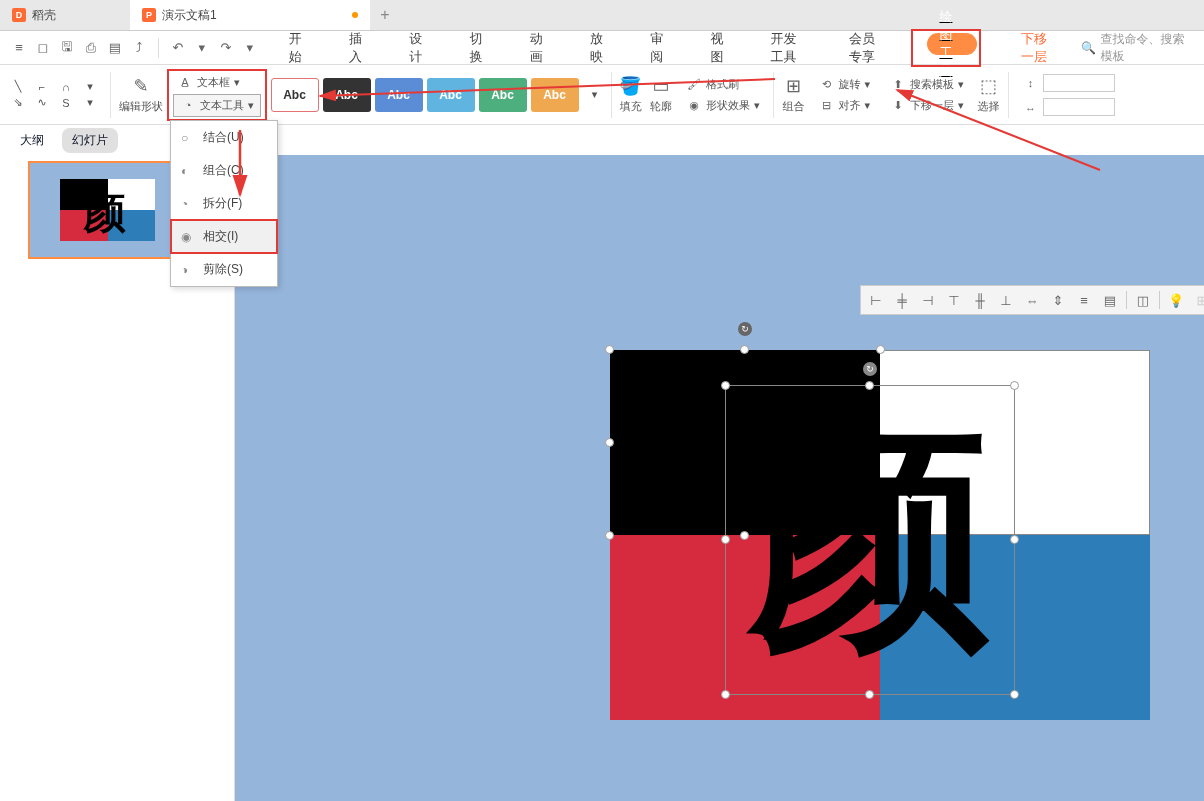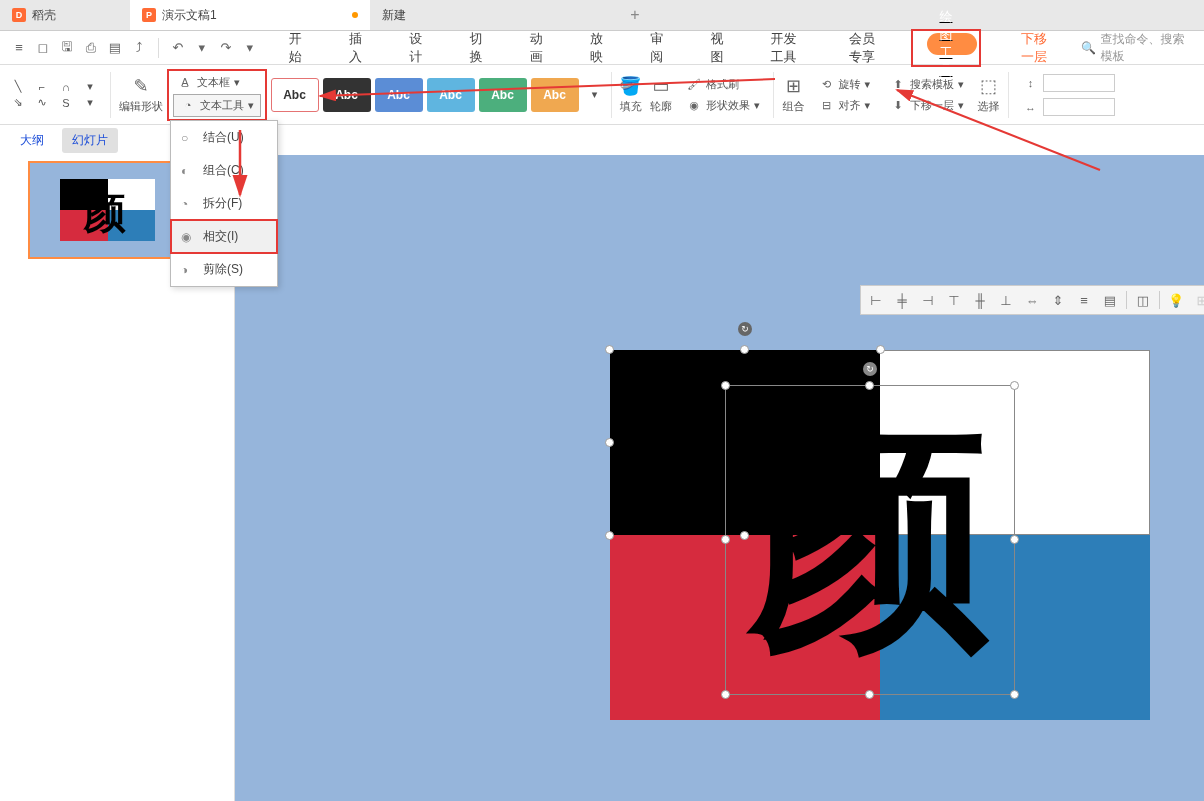--- a/index.html
+++ b/index.html
@@ -43,22 +43,22 @@
 .swatch { width: 48px; height: 34px; border-radius: 3px; display: flex; align-items: center; justify-content: center; font-size: 12px; color: #fff; }
 .swatch.s1 { background: #fff; border: 1px solid #e57373; color: #333; }
 .swatch.s2 { background: #333; }
 .swatch.s3 { background: #5b8dd6; }
 .swatch.s4 { background: #5fb5e0; }
 .swatch.s5 { background: #4caf7d; }
 .swatch.s6 { background: #f0a850; }
 
 
 .view-tabs { height: 30px; display: flex; align-items: center; padding: 0 10px; gap: 8px; font-size: 12px; }
-.view-tab { padding: 4px 10px; color: #1d4ed8; }
-.view-tab.active { background: #e0e0e0; border-radius: 3px; }
+.view-tab { padding: 4px 10px; color: #0f172a; }
+.view-tab.active { background: #e0e0e0; border-radius: 8px; }
 
 
 .main { display: flex; height: calc(801px - 31px - 34px - 60px - 30px); }
 .sidebar { width: 235px; background: #fff; border-right: 1px solid #ddd; padding: 6px 0 6px 28px; }
 .thumb-wrap { width: 160px; border: 2px solid #ff8c42; background: #96b5db; padding: 16px 30px; position: relative; }
 .thumb { position: relative; width: 95px; height: 62px; }
 .thumb .q1 { position: absolute; left: 0; top: 0; width: 50%; height: 50%; background: #000; }
 .thumb .q2 { position: absolute; right: 0; top: 0; width: 50%; height: 50%; background: #fff; }
 .thumb .q3 { position: absolute; left: 0; bottom: 0; width: 50%; height: 50%; background: #d62b3e; }
 .thumb .q4 { position: absolute; right: 0; bottom: 0; width: 50%; height: 50%; background: #2d7eb8; }
@@ -89,23 +89,20 @@
 
 <div class="tabs-bar">
   <div class="tab" style="min-width:130px;">
     <div class="tab-p-marker">D</div>
     <span>稻壳</span>
   </div>
   <div class="tab active" style="min-width:240px;">
     <div class="tab-p-marker">P</div>
     <span>演示文稿1</span>
     <div class="tab-dot"></div>
-  </div>
-  <div class="tab" style="min-width:250px;">
-    <span>新建</span>
   </div>
   <div class="tab-plus">
     <span>+</span>
   </div>
 </div>
 
 <div class="qat-bar">
   <div class="qat-group">
     <div class="qat-btn">≡</div>
     <div class="qat-btn">◻</div>

